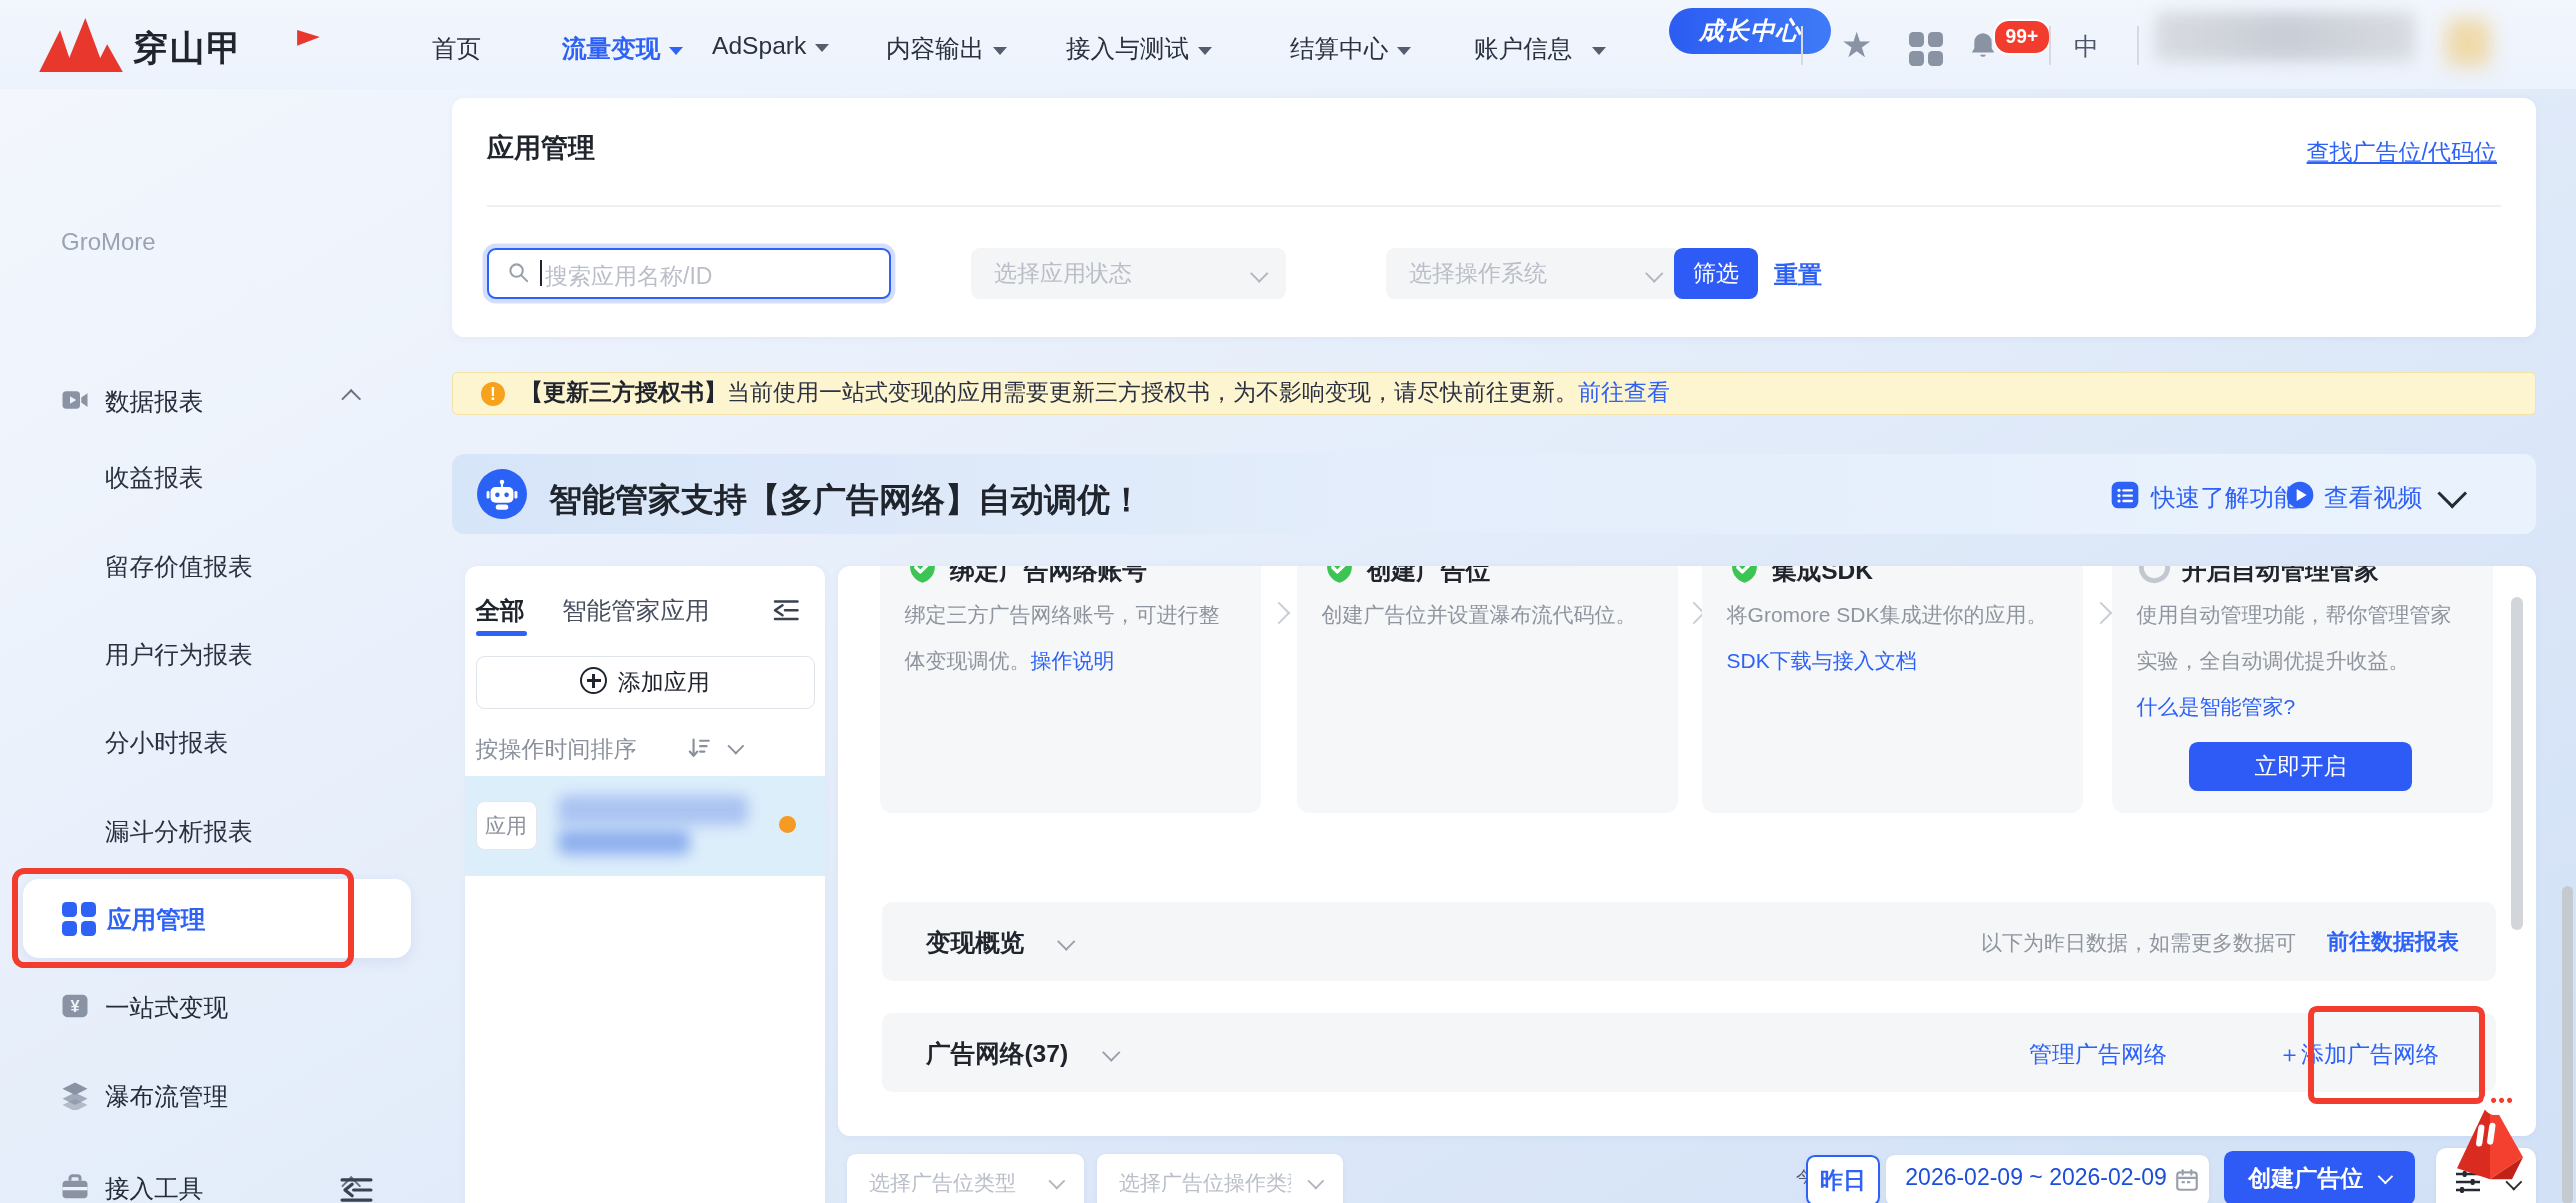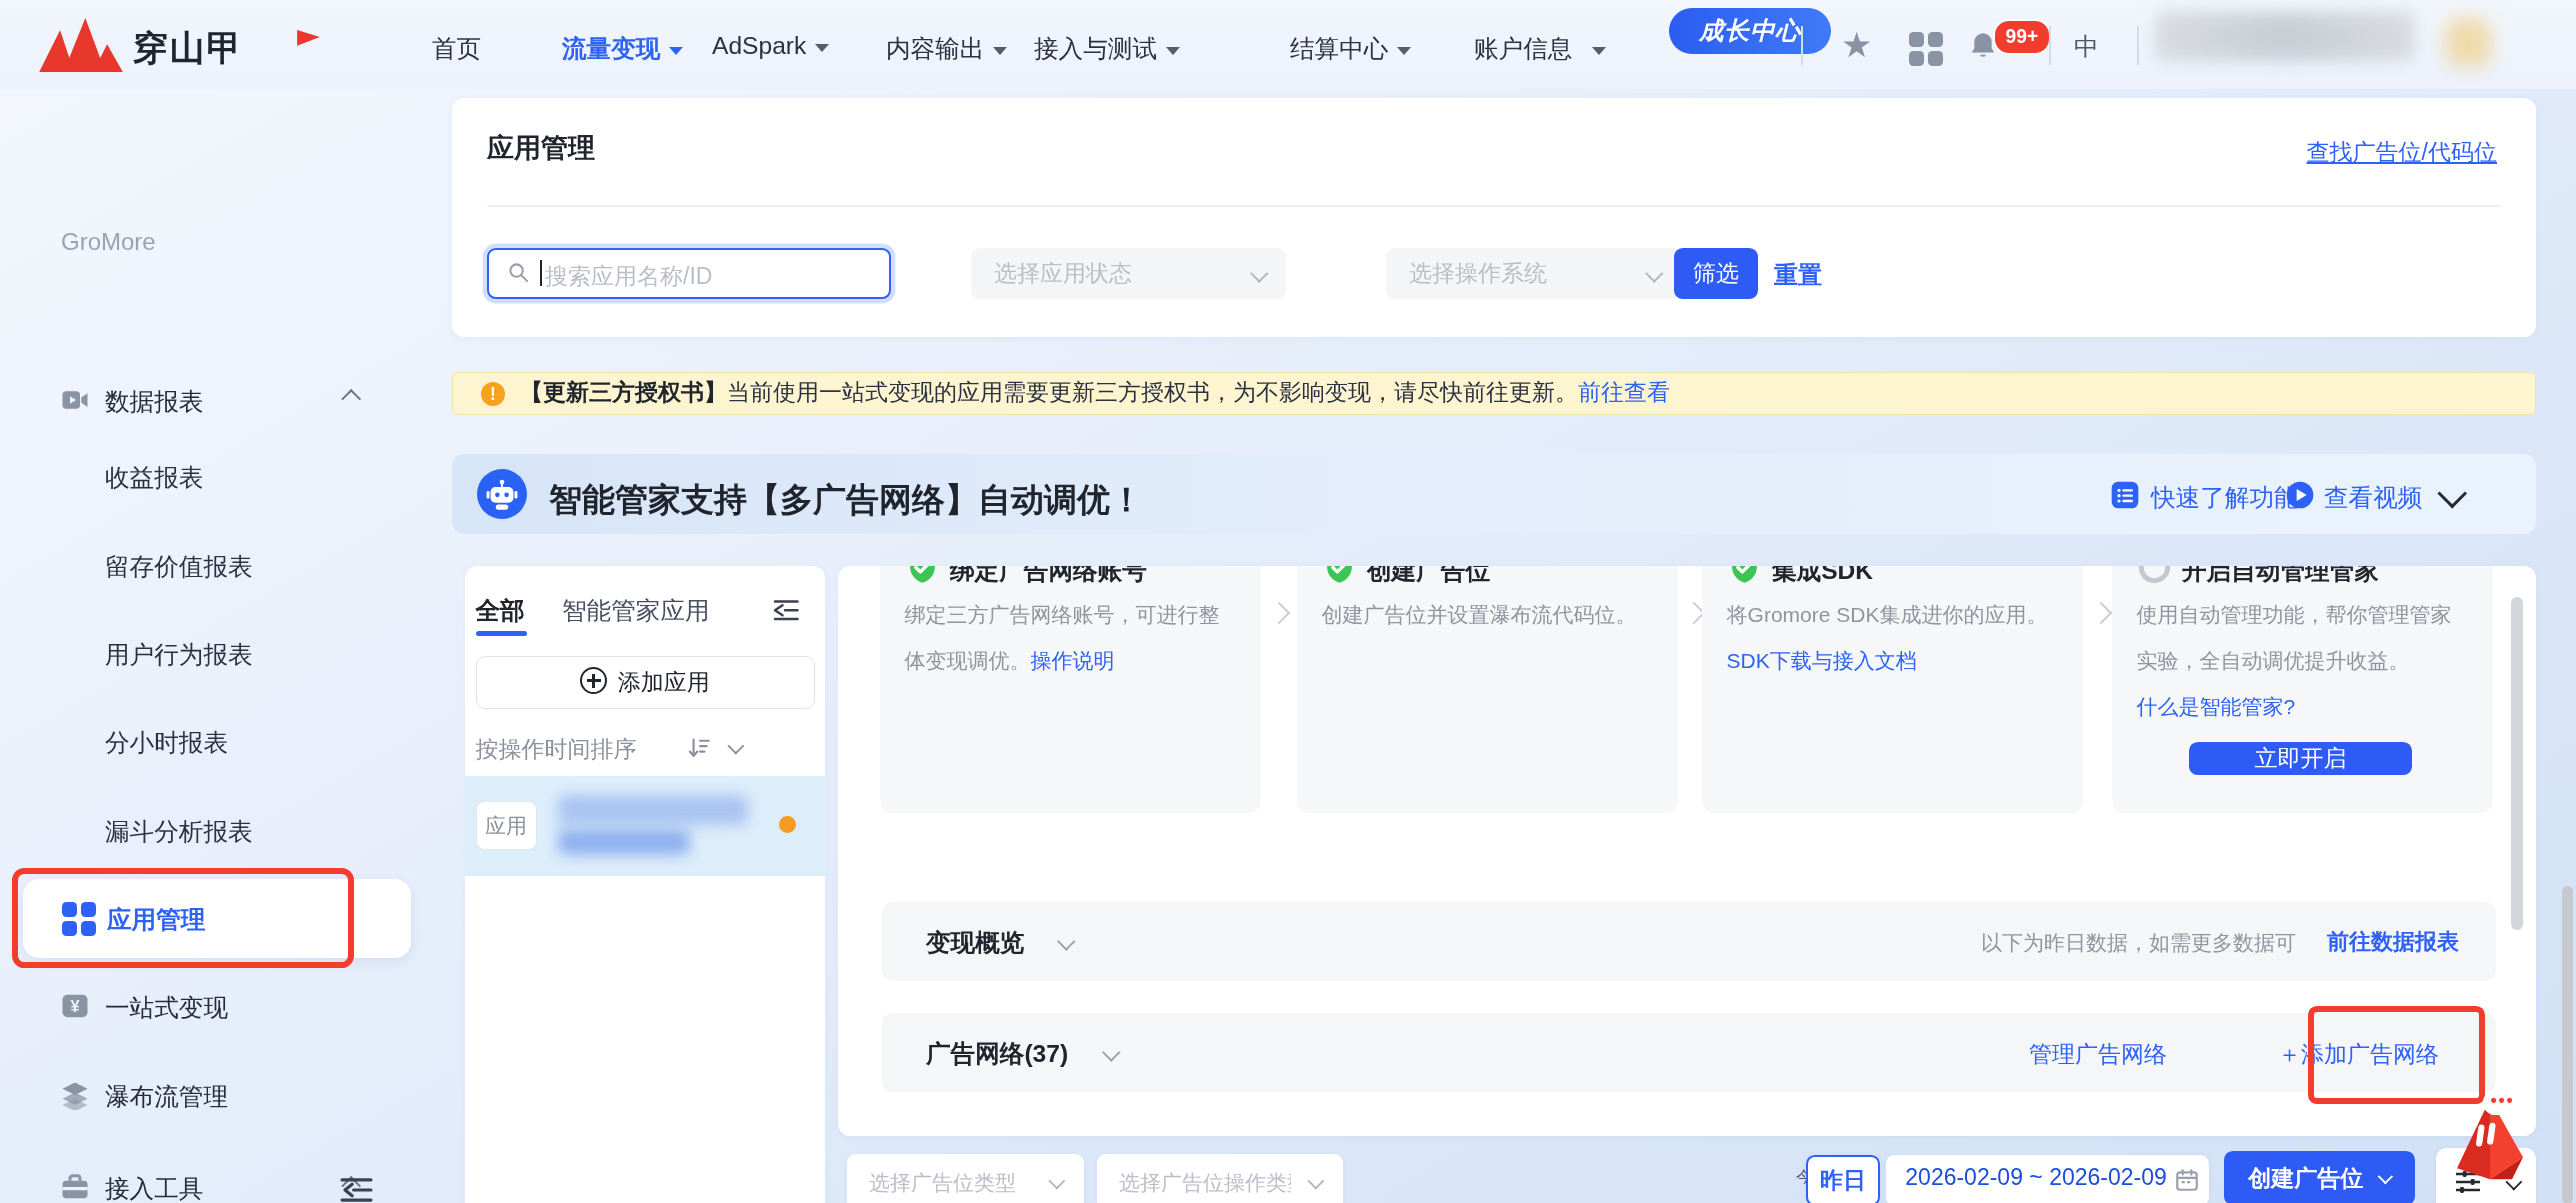--- a/index.html
+++ b/index.html
@@ -102,21 +102,21 @@
     </div>
     <span class="abs logo-text" style="left:133px;top:24.6px;">穿山甲</span>
     <svg class="abs" width="23" height="19.3" viewBox="0 0 26 22" style="left:297px;top:30px;">
       <polygon points="0,0 26,8 0,18" fill="#e8372c"></polygon>
     </svg>
 
     <span class="nav-item" style="left:432px;"><i class="lbl">首页</i></span>
     <span class="nav-item blue" style="left:562px;"><i class="lbl">流量变现</i><i class="caret blue"></i></span>
     <span class="nav-item" style="left:712px;"><i class="lbl">AdSpark</i><i class="caret"></i></span>
     <span class="nav-item" style="left:886px;"><i class="lbl">内容输出</i><i class="caret"></i></span>
-    <span class="nav-item" style="left:1034px;"><i class="lbl">接入与测试</i><i class="caret"></i></span>
+    <span class="nav-item" style="left:1066px;"><i class="lbl">接入与测试</i><i class="caret"></i></span>
     <span class="nav-item" style="left:1290px;"><i class="lbl">结算中心</i><i class="caret"></i></span>
     <span class="nav-item" style="left:1474px;"><i class="lbl">账户信息</i><i class="caret" style="margin-left:19.3px;"></i></span>
 
     <div class="growth-badge">成长中心</div>
 
     <div class="nav-divider" style="left:1801px;"></div>
     <span class="abs" style="left:1841px;top:24.6px;font-size:35px;color:#8a93a3;cursor:pointer;">★</span>
     <div class="abs grid-ic grey" style="left:1909px;top:32px;cursor:pointer;">
         <i></i>
         <i></i>
@@ -318,21 +318,21 @@
     </div>
     <i class="ob-chev" style="left:1255px;"></i>
 
     <div class="ob-card" style="left:1274px;">
       <svg class="shield" viewBox="0 0 24 24">
         <path d="M12 3a9 9 0 1 1-8.6 6.3" fill="none" stroke="#c3c8d0" stroke-width="3.4" stroke-linecap="round"></path>
       </svg>
       <span class="ob-title">开启自动管理管家</span>
       <p class="ob-body" style="margin:0;"><span>使用自动管理功能，帮你管理管家实验，全自动调优提升收益。</span><br>
       <a class="blue-link">什么是智能管家?</a></p>
-      <button class="btn-blue abs" style="left:77px;top:204px;width:223px;height:33px;">立即开启</button>
+      <button class="btn-blue abs" style="left:77px;top:204px;width:223px;height:49px;">立即开启</button>
     </div>
 
     <div class="scroll-thumb" style="left:1673px;top:31px;width:12.3px;height:333px;"></div>
 
     <div class="bar" style="top:336px;">
       <span class="bar-title">变现概览</span>
       <i class="chev-down abs" style="left:167px;top:33px;"></i>
       <span class="abs" style="right:200px;top:27px;font-size:21px;color:#8f959e;white-space:nowrap;">以下为昨日数据，如需更多数据可</span>
       <a class="abs blue-link" style="right:37px;top:25.4px;font-size:22px;font-weight:bold;">前往数据报表</a>
     </div>

